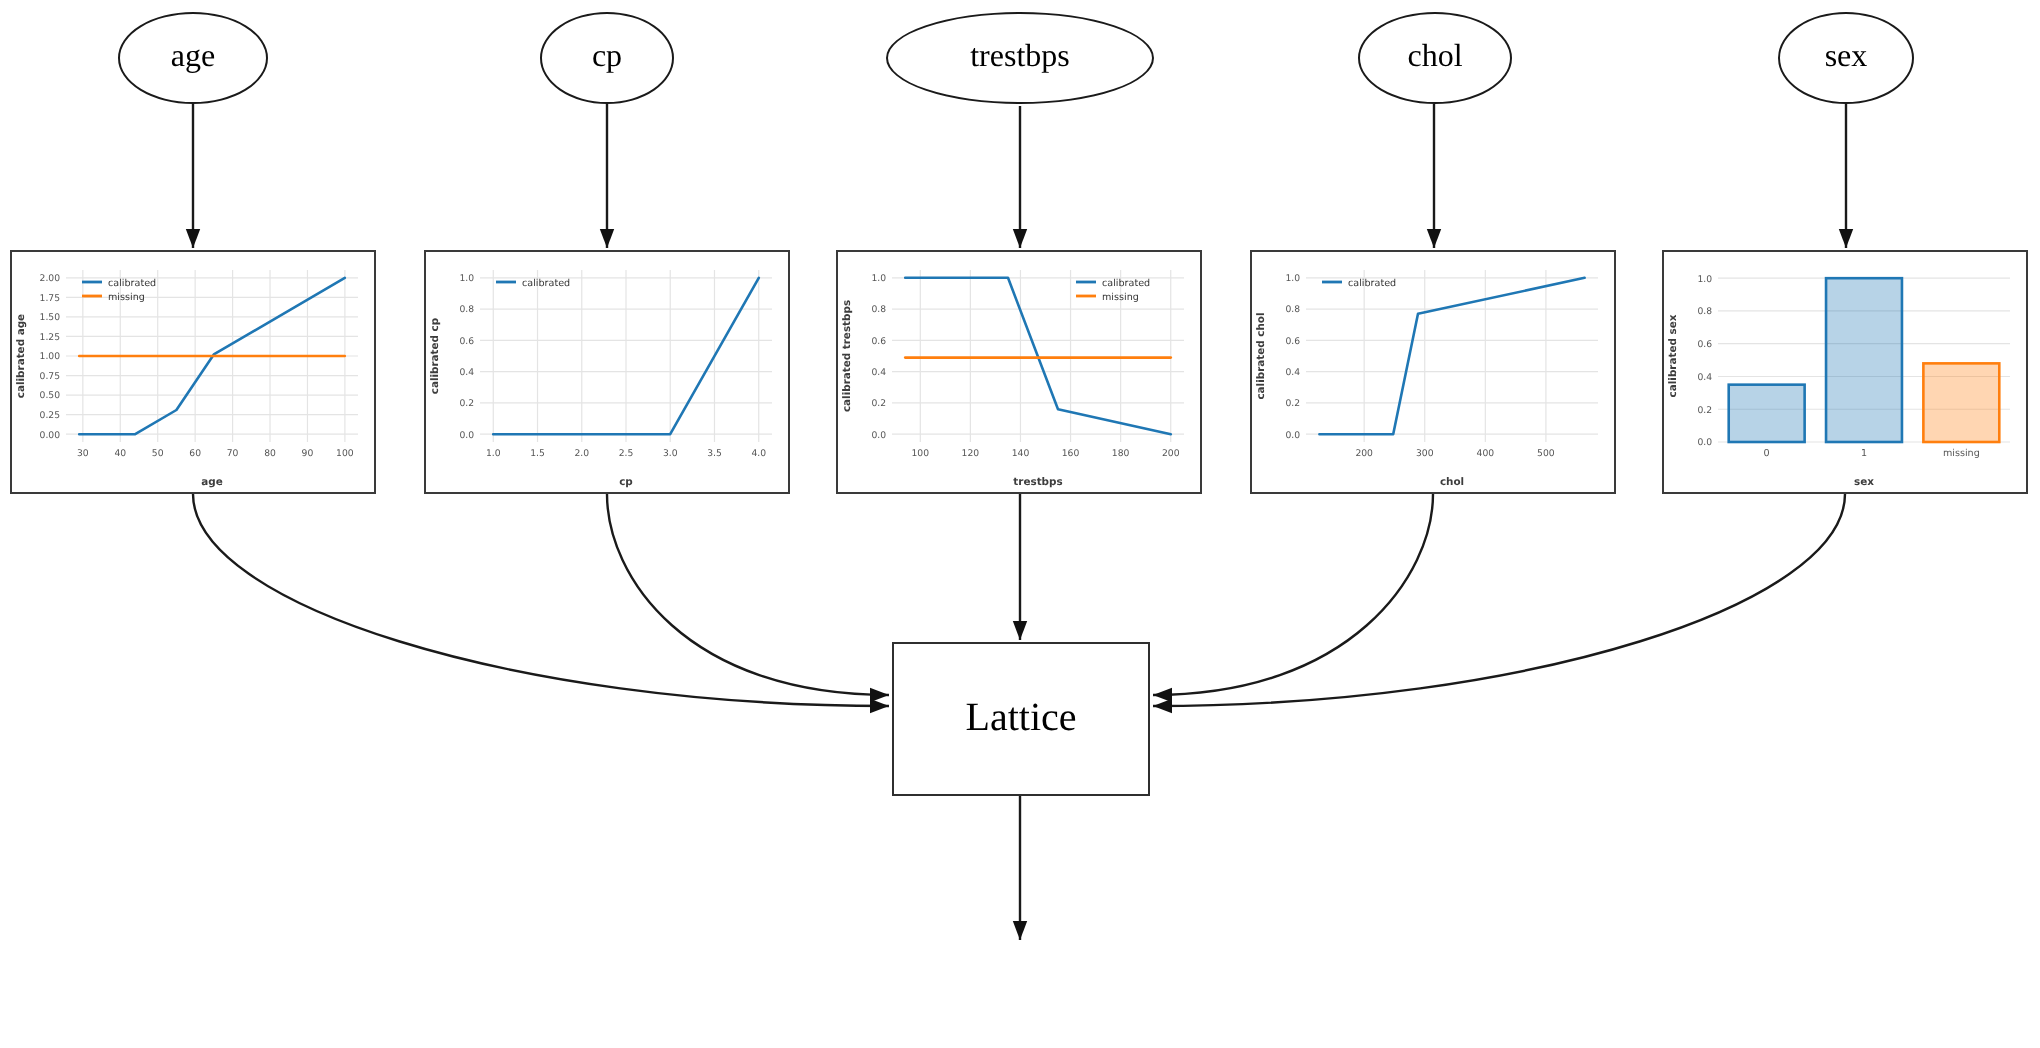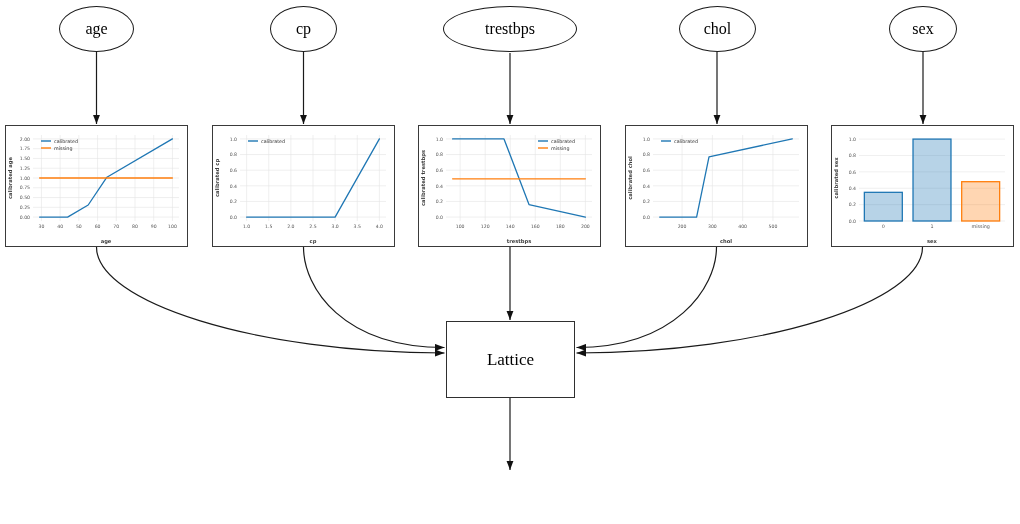--- a/index.html
+++ b/index.html
@@ -8,21 +8,21 @@
     font-family:"Liberation Serif", serif;
   }
   .node-ellipse{
     position:absolute;border:1.2px solid #1a1a1a;border-radius:50%;
     display:flex;align-items:center;justify-content:center;
     font-size:16px;color:#000;background:#fff;box-sizing:border-box;
   }
   .lattice-box{
     position:absolute;border:1.4px solid #2f2f2f;background:#fff;
     display:flex;align-items:center;justify-content:center;
-    font-size:17px;color:#000;box-sizing:border-box;
+    font-size:20px;color:#000;box-sizing:border-box;
   }
   .plot-box{
     position:absolute;border:1.4px solid #3a3a3a;background:#ffffff;
     box-sizing:border-box;
   }
   .plot-box svg{display:block;}
   #edges{position:absolute;left:0;top:0;width:1020px;height:524px;pointer-events:none;}
   .chart-text{font-family:"DejaVu Sans", sans-serif;}
 </style>
 </head>

